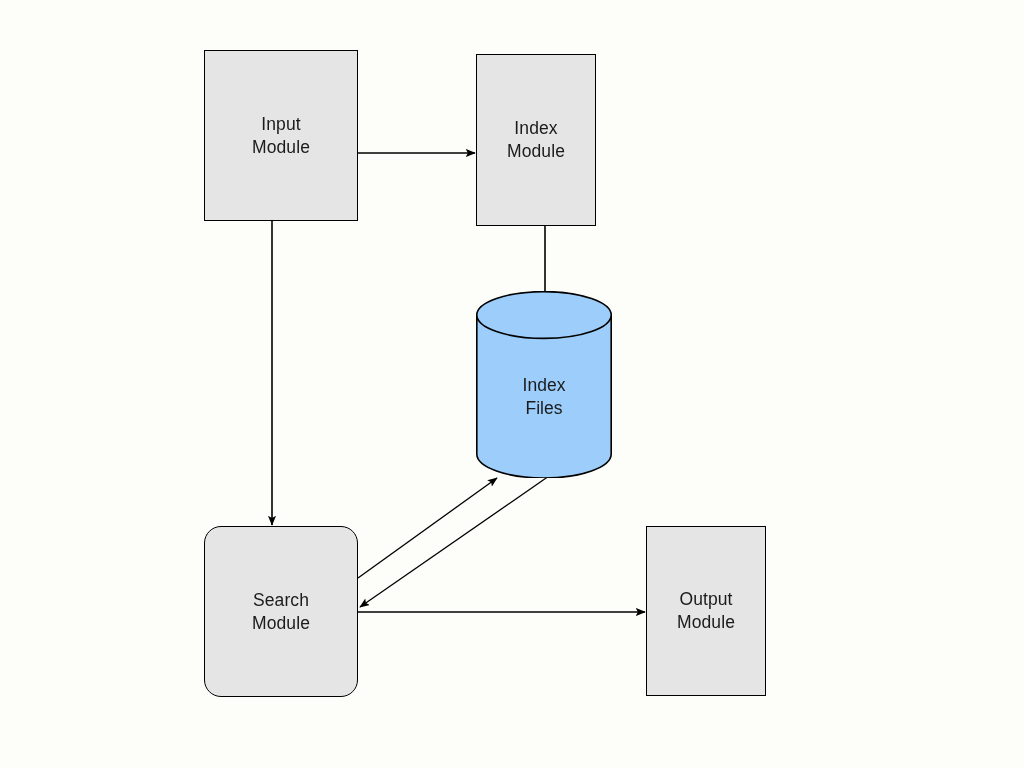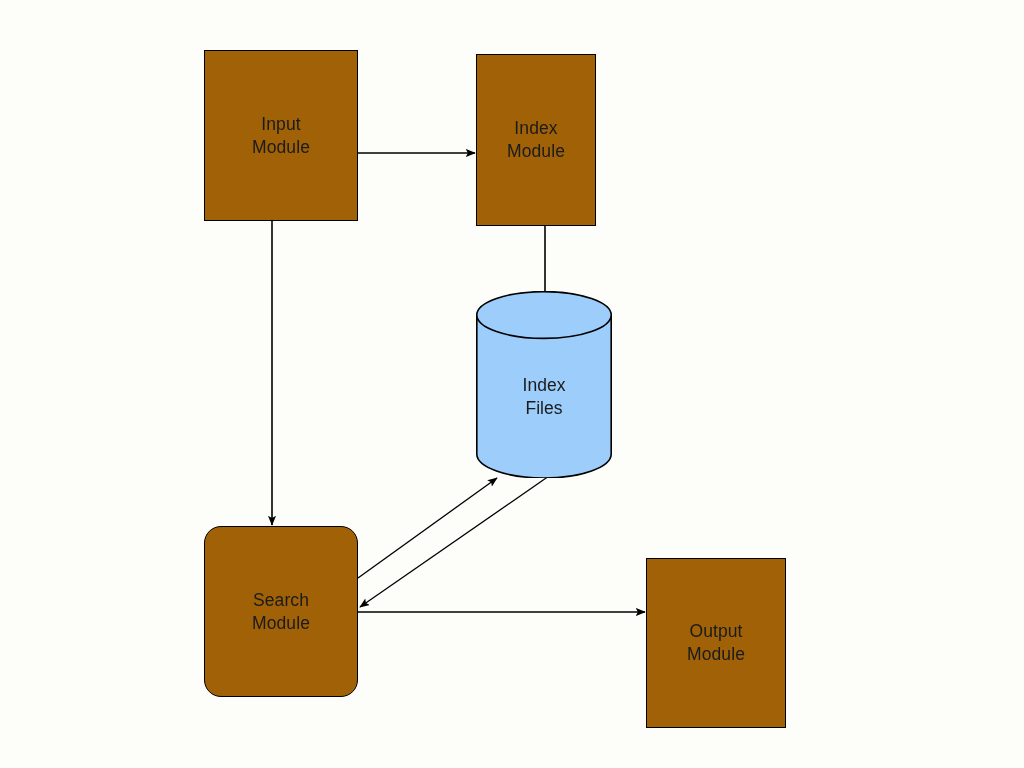--- a/index.html
+++ b/index.html
@@ -28,21 +28,21 @@
     height: 768px;
   }
   .node {
     position: absolute;
     box-sizing: border-box;
     display: flex;
     align-items: center;
     justify-content: center;
   }
   .node-box {
-    background: #a16207;
+    background: #e5e5e5;
     border: 1px solid #000000;
     align-items: center;
   }
   .node-label {
     font-family: "Liberation Sans", sans-serif;
     font-size: 17.5px;
     line-height: 23px;
     color: #1b1b1b;
     text-align: center;
     white-space: pre-line;
@@ -110,18 +110,18 @@
     </svg>
     <span class="cyl-label" style="top:83px;">Index
 Files</span>
   </div>
 
   <div class="node node-box" style="left:204px; top:526px; width:154px; height:171px;border-radius:17px;">
     <span class="node-label">Search
 Module</span>
   </div>
 
-  <div class="node node-box" style="left:646px; top:526px; width:140px; height:170px;margin-top:32px;">
+  <div class="node node-box" style="left:646px; top:526px; width:120px; height:170px;">
     <span class="node-label">Output
 Module</span>
   </div>
 
 </div>
 
 </body></html>

